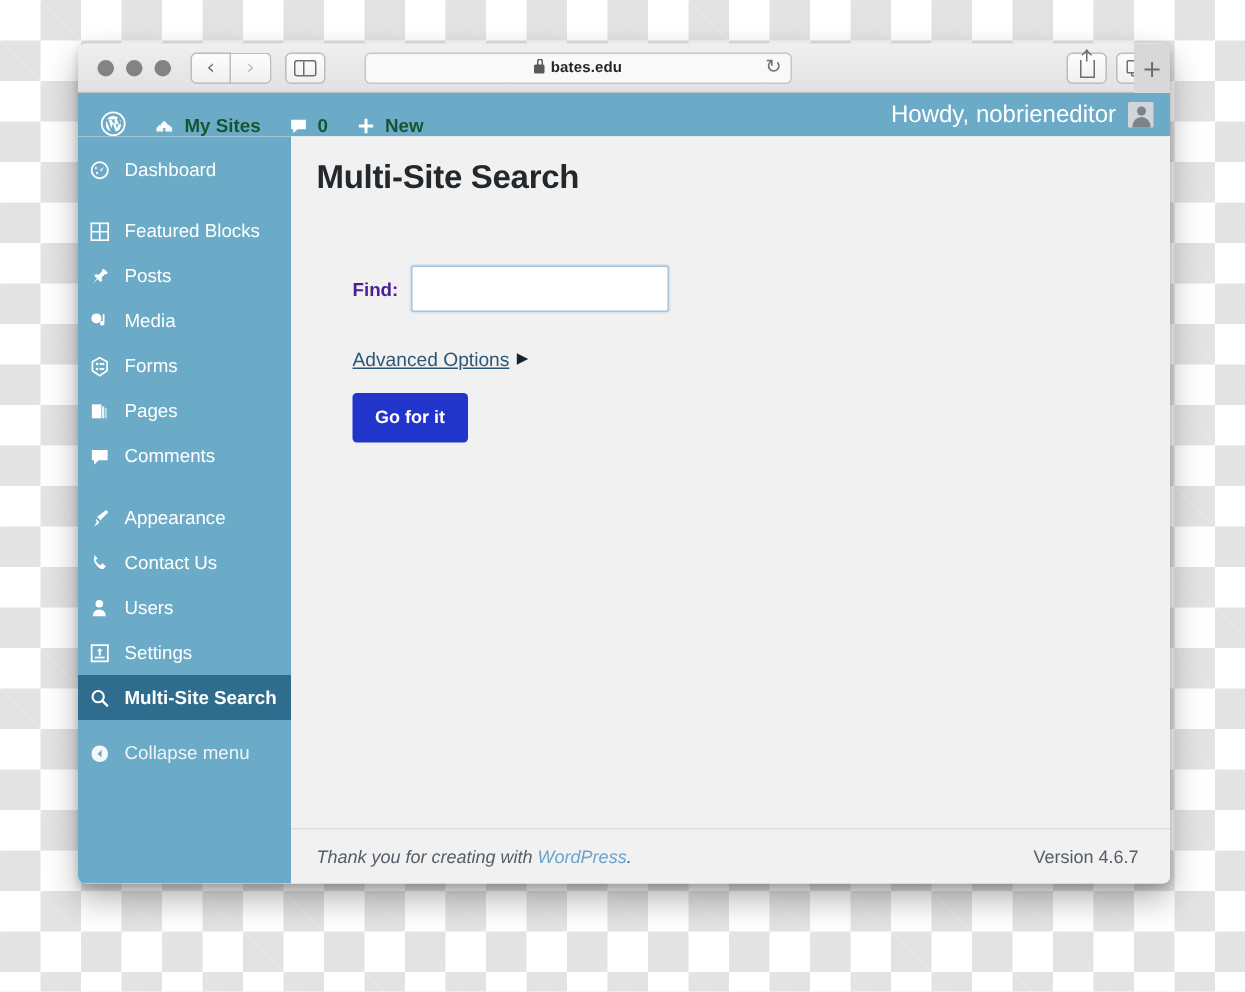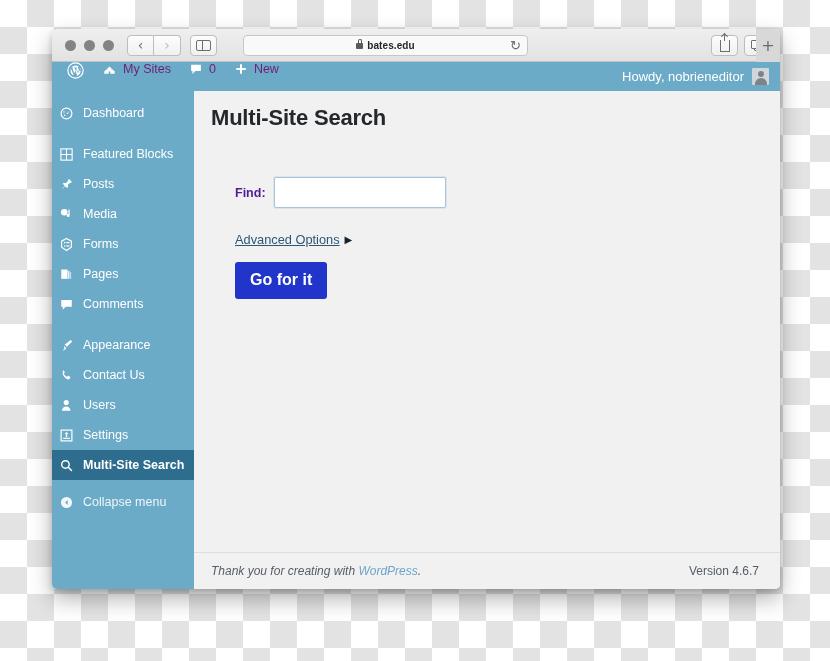--- a/index.html
+++ b/index.html
@@ -222,36 +222,37 @@
     background: #6cabc7;
     display: flex;
     align-items: center;
     color: #ffffff;
     font-size: 12.5px;
     padding-left: 6px;
     box-sizing: border-box;
   }
   .ab-item {
     display: flex;
-    align-items: flex-start;
+    align-items: flex-end;
     gap: 6px;
     padding: 0 9px;
     height: 29px;
-    color: #701a75;
+    color: #14532d;
     text-decoration: none;
     white-space: nowrap;
+    font-weight: bold;
   }
   .ab-item .lbl { opacity: 0.97; }
   #adminbar-right {
     margin-left: auto;
     display: flex;
     align-items: center;
     gap: 8px;
     padding-right: 11px;
-    font-size: 13px;
+    font-size: 16px;
   }
   .avatar {
     width: 17px;
     height: 17px;
     background: #d0d6d9;
     border-radius: 1px;
     position: relative;
     overflow: hidden;
   }
   .avatar::before {
@@ -389,21 +390,21 @@
     font-size: 10px;
     color: #16222c;
     line-height: 1;
     font-family: "DejaVu Sans", sans-serif;
   }
   #go-button {
     margin-top: 15px;
     display: inline-block;
     background: #2235cb;
     color: #ffffff;
-    font-size: 16px;
+    font-size: 12px;
     font-weight: bold;
     border: none;
     border-radius: 3px;
     padding: 9px 15px 10px 15px;
     font-family: "Liberation Sans", sans-serif;
     cursor: pointer;
   }
 
   #wp-footer {
     border-top: 1px solid #dddddd;

